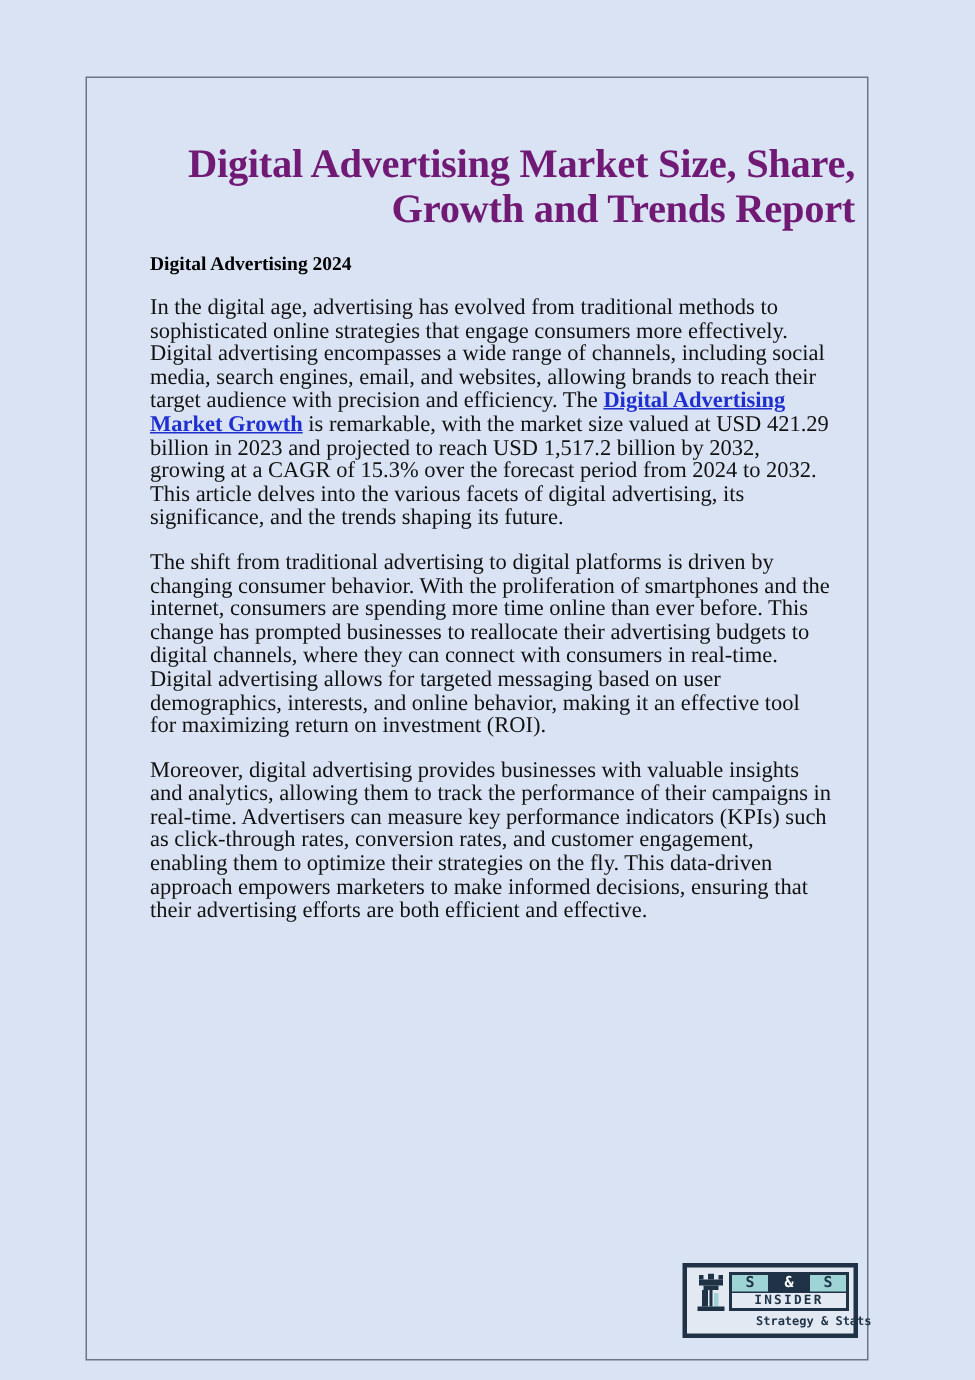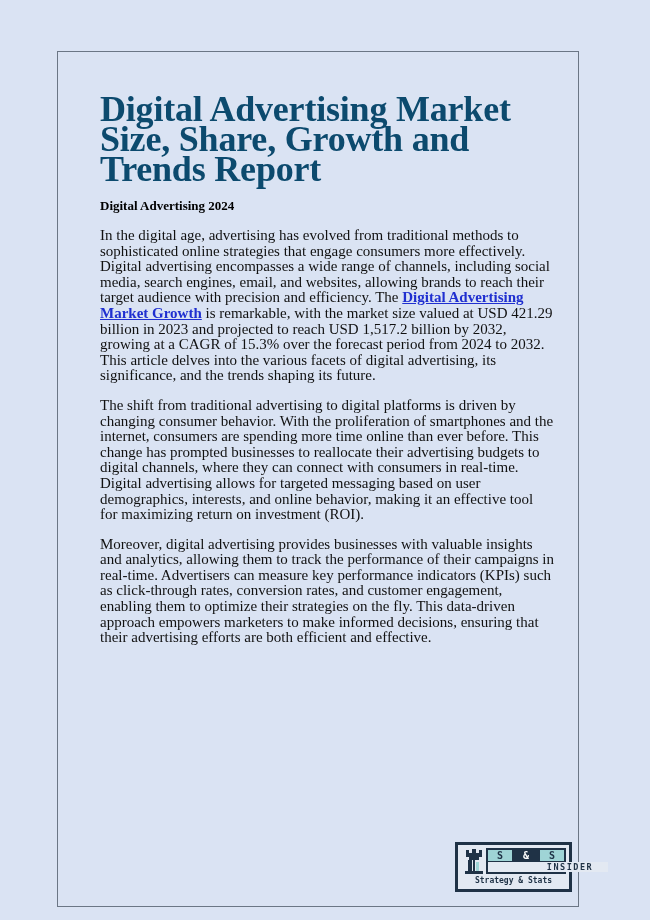--- a/index.html
+++ b/index.html
@@ -25,25 +25,26 @@
     }
     .content {
       position: absolute;
       left: 100px;
       top: 94px;
       width: 470px;
     }
     .title {
       font-family: "Liberation Serif", "DejaVu Serif", serif;
       font-weight: bold;
-      color: #0c4a6e;
-      font-size: 36px;
+      color: #701a75;
+      font-size: 27px;
       line-height: 30px;
       margin: 0;
       letter-spacing: -0.2px;
+      text-align: right;
     }
     .subtitle {
       font-family: "Liberation Serif", serif;
       font-weight: bold;
       color: #000;
       font-size: 13px;
       line-height: 16px;
       margin: 14px 0 12px 0;
     }
     .para {
@@ -122,33 +123,33 @@
       width: 76px;
       height: 10px;
       background: #e3e9f2;
       color: #1f3246;
       font-family: "DejaVu Sans Mono", monospace;
       font-weight: bold;
       font-size: 8.5px;
       line-height: 10px;
       text-align: center;
       letter-spacing: 1.5px;
-      padding-left: 44px;
     }
     .logo-tagline {
       position: absolute;
       left: 0;
       top: 31px;
       width: 111px;
       text-align: center;
       color: #1f3246;
       font-family: "DejaVu Sans Mono", monospace;
       font-weight: bold;
       font-size: 8px;
       line-height: 10px;
+      padding-left: 29px;
     }
   </style>
 </head>
 <body>
 
 <div class="page-frame"></div>
 
 <div class="content">
   <h1 class="title">Digital Advertising Market Size, Share, Growth and Trends Report</h1>
   <div class="subtitle">Digital Advertising 2024</div>

